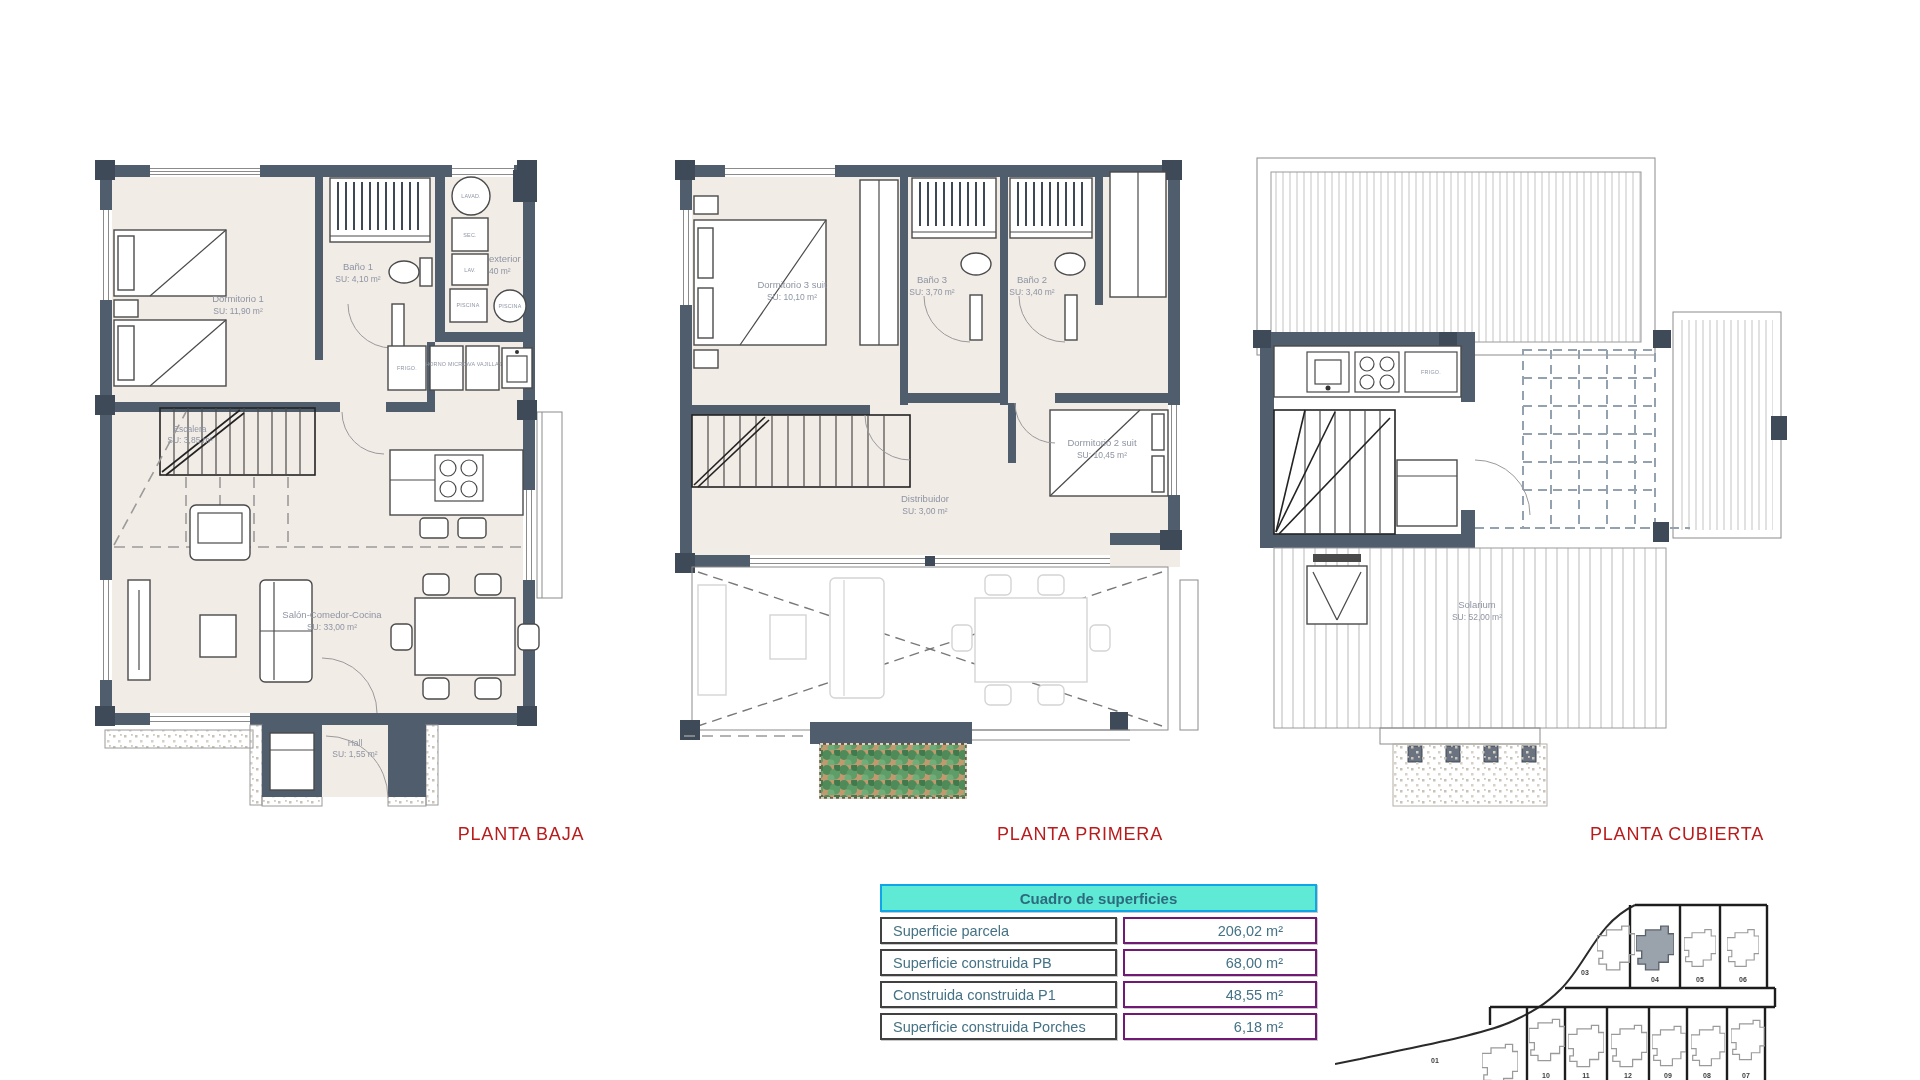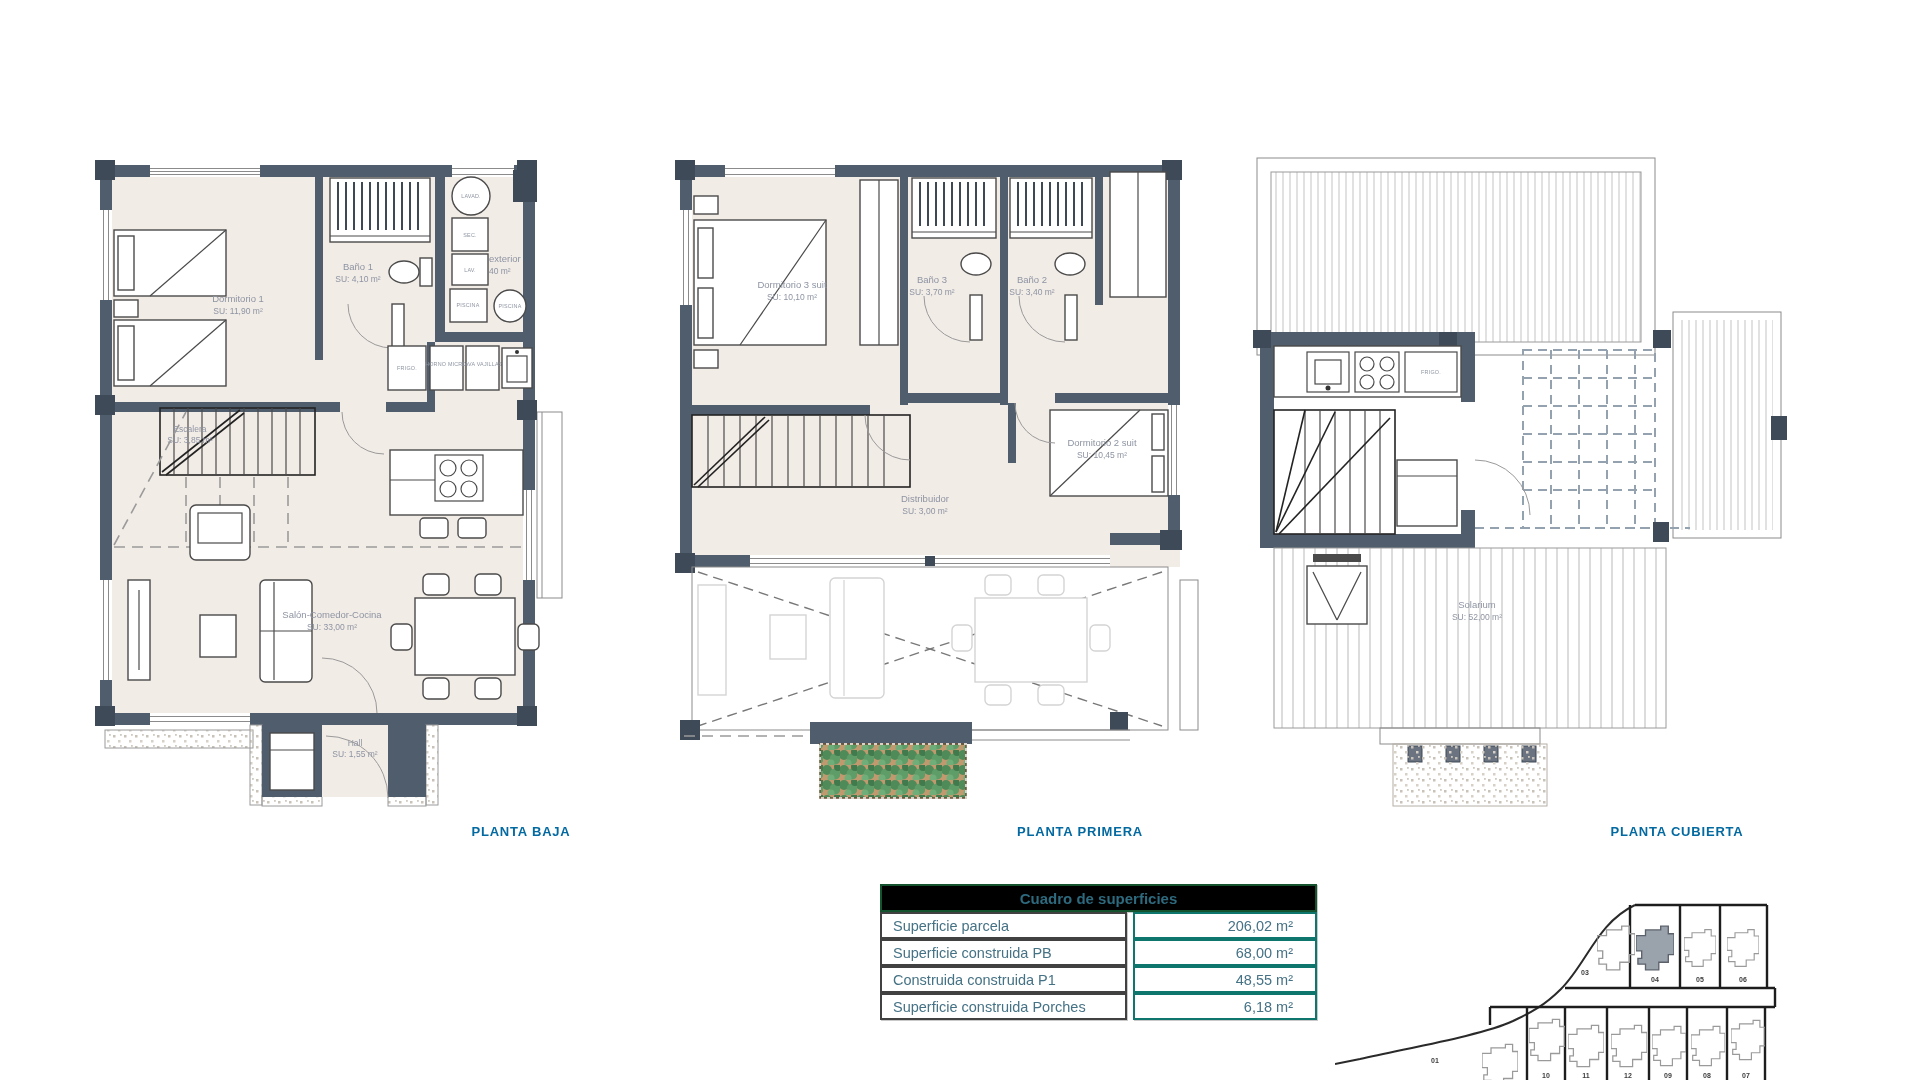--- a/index.html
+++ b/index.html
@@ -1,27 +1,27 @@
 <!DOCTYPE html>
 <html><head>
 <meta charset="utf-8">
 <style>
   html,body{margin:0;padding:0;background:#fff;}
   .sheet{position:relative;width:1920px;height:1080px;background:#ffffff;overflow:hidden;font-family:"Liberation Sans",sans-serif;}
   .plan{position:absolute;}
-  .plan-title{position:absolute;transform:translateX(-50%);font-weight:bold;font-size:13px;color:#0369a1;letter-spacing:.8px;white-space:nowrap;}
+  .plan-title{position:absolute;transform:translateX(-50%);font-weight:normal;font-size:18px;color:#b91c1c;letter-spacing:.8px;white-space:nowrap;}
   
   .stable{position:absolute;left:880px;top:884px;width:437px;}
-  .t-header{border:2px solid #14532d;box-shadow:1px 1px 0 #c9c9c9;height:24px;display:flex;align-items:center;justify-content:center;
-            font-weight:bold;font-size:15px;color:#2e6a7e;background:#000000;}
-  .t-row{display:flex;gap:6px;}
+  .t-header{border:2px solid #0ea5e9;box-shadow:1px 1px 0 #c9c9c9;height:24px;display:flex;align-items:center;justify-content:center;
+            font-weight:bold;font-size:15px;color:#2e6a7e;background:#5eead4;}
+  .t-row{display:flex;margin-top:5px;gap:6px;}
   .t-label{flex:1;border:2px solid #414141;box-shadow:1px 1px 0 #c9c9c9;height:23px;display:flex;align-items:center;
            padding-left:11px;font-size:14.5px;color:#457285;background:#fff;}
-  .t-value{width:158px;border:2px solid #0f766e;box-shadow:1px 1px 0 #c9c9c9;height:23px;display:flex;align-items:center;
-           justify-content:flex-end;padding-right:22px;font-size:14.5px;color:#457285;background:#fff;}
+  .t-value{width:158px;border:2px solid #701a75;box-shadow:1px 1px 0 #c9c9c9;height:23px;display:flex;align-items:center;
+           justify-content:flex-end;padding-right:32px;font-size:14.5px;color:#457285;background:#fff;}
   
   svg text{font-family:"Liberation Sans",sans-serif;fill:#8e94a2;}
   .rl{font-size:9.5px;text-anchor:middle;}
   .ra{font-size:8.5px;text-anchor:middle;}
   .tiny{font-size:5.4px;text-anchor:middle;letter-spacing:.2px;}
   .plot-lb{font-size:7px;text-anchor:middle;fill:#3c3c3c;font-weight:bold;}
   .wall{fill:#505d6c;}
   .pillar{fill:#3e4a57;}
   .floor{fill:#f2ece7;}
   .furn{fill:#ffffff;stroke:#4a4a4a;stroke-width:1.4;}

